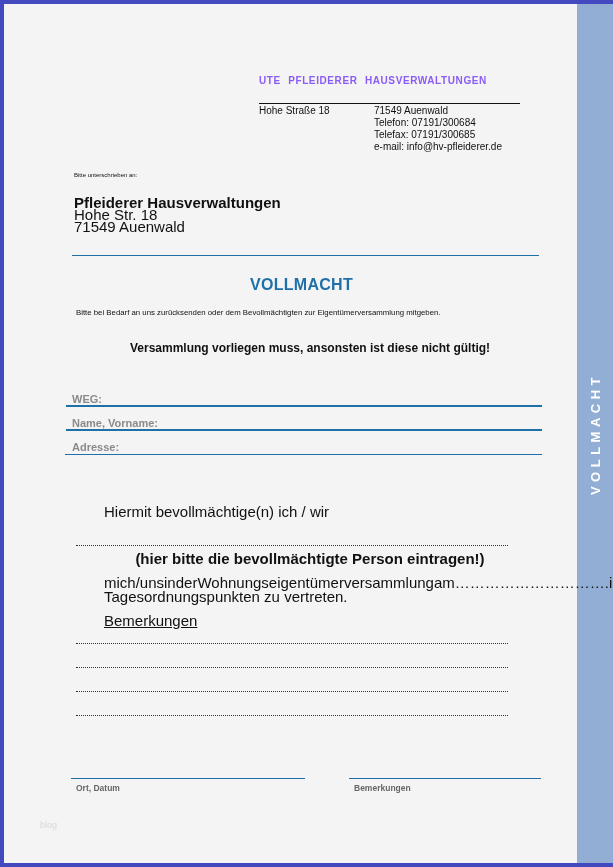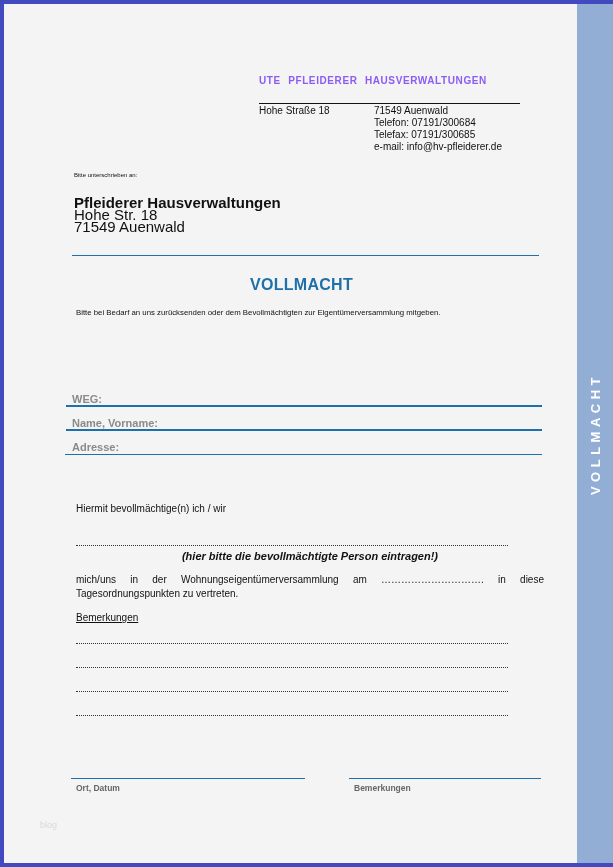--- a/index.html
+++ b/index.html
@@ -38,25 +38,25 @@
       left: 0; width: 613px; text-align: center; top: 272px;
       font-size: 16px; font-weight: bold; color: #1f6fa8; letter-spacing: 0.3px;
     }
     .title-inner { display: inline-block; margin-left: -18px; }
     .note { left: 72px; top: 304px; font-size: 7.8px; color: #111; white-space: nowrap; }
     .warn {
       left: 72px; width: 468px; top: 337px; text-align: center;
       font-size: 12px; font-weight: bold; color: #111; line-height: 15px;
     }
     .field-label { font-size: 11px; font-weight: bold; color: #8a8a8a; }
-    .body-text { font-size: 10px; color: #111; white-space: nowrap; }
+    .body-text { font-size: 15px; color: #111; white-space: nowrap; margin-left: 28px; }
     .dots {
       height: 0; border-top: 1px dotted #333;
     }
-    .italic-hint { font-size: 11px; font-style: italic; font-weight: bold; color: #111; }
+    .italic-hint { font-size: 15px; font-weight: bold; color: #111; }
     .sig-label { font-size: 8.5px; color: #666; font-weight: bold; }
     .watermark { font-size: 9px; color: #d8d8d8; }
     .justify-row { display: flex; justify-content: space-between; width: 468px; }
   </style>
 </head>
 <body>
 
 <div class="frame">
 
   <div class="sidebar">
@@ -81,20 +81,21 @@
   </div>
 
   <div class="abs blue-line" style="left:68px; top:251px; width:467px; height:1px;"></div>
 
   <div class="abs title">
     <span class="title-inner">VOLLMACHT</span>
   </div>
   <div class="abs note">Bitte bei Bedarf an uns zurücksenden oder dem Bevollmächtigten zur Eigentümerversammlung mitgeben.</div>
 
   <div class="abs warn">
+    <div>Versammlung vorliegen muss, ansonsten ist diese nicht gültig!</div>
   </div>
 
   <div class="abs field-label" style="left:68px; top:389px;">WEG:</div>
   <div class="abs blue-line" style="left:62px; top:401px; width:476px; height:2px;"></div>
 
   <div class="abs field-label" style="left:68px; top:413px;">Name, Vorname:</div>
   <div class="abs blue-line" style="left:62px; top:425px; width:476px; height:2px;"></div>
 
   <div class="abs field-label" style="left:68px; top:437px;">Adresse:</div>
   <div class="abs blue-line" style="left:61px; top:450px; width:477px; height:1px;"></div>

